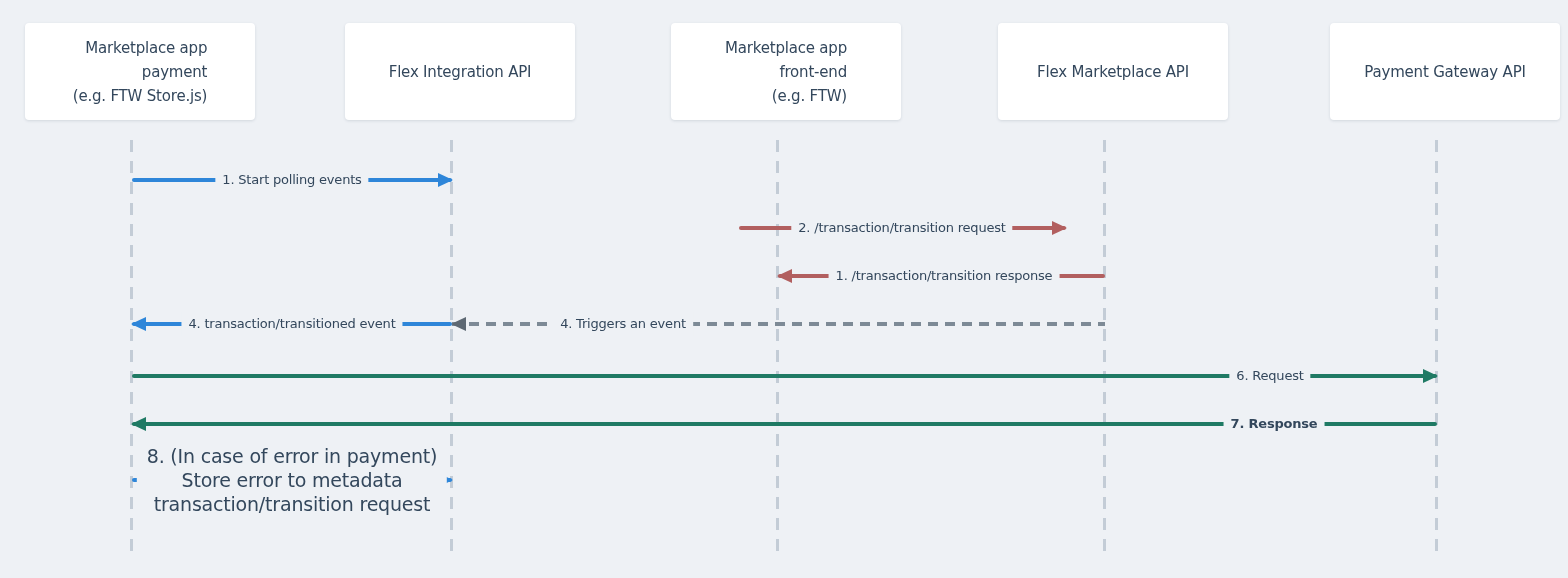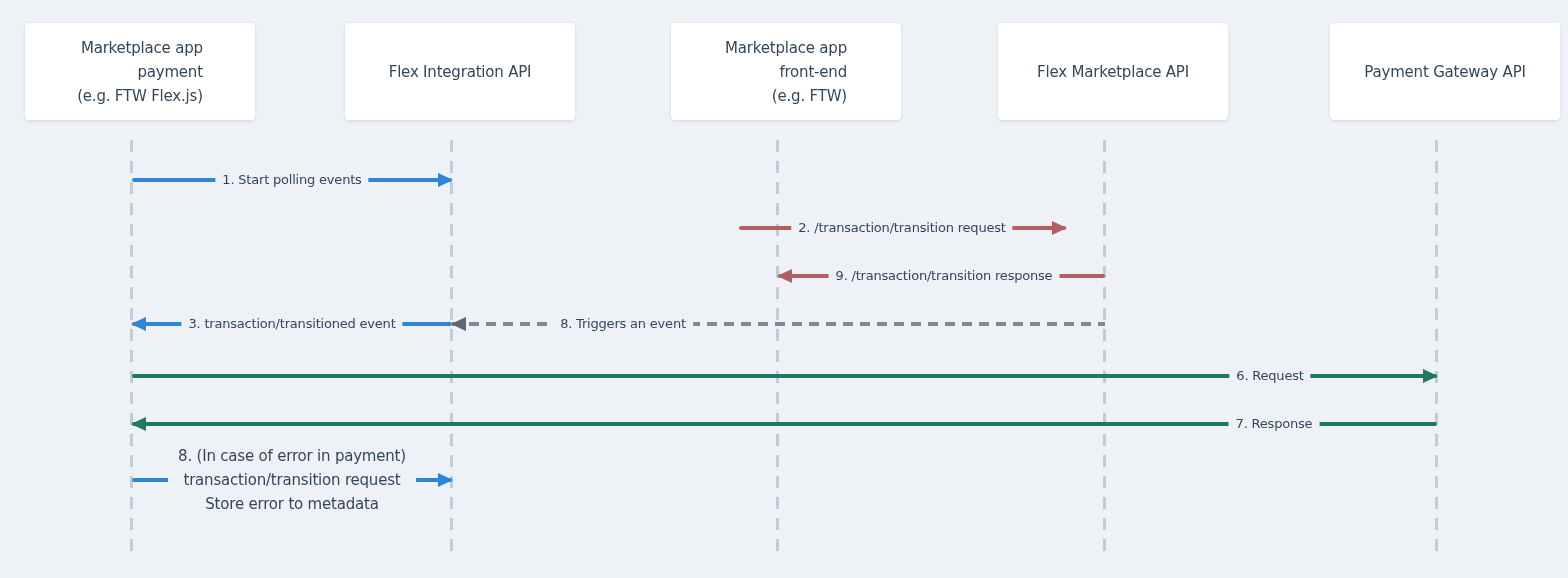--- a/index.html
+++ b/index.html
@@ -46,38 +46,38 @@
   .c-blue{--c:var(--blue);} .c-red{--c:var(--red);}
   .c-green{--c:var(--green);} .c-gray{--c:var(--gray);}
   .c-gray .head{border-right-color:var(--gray-head);}
 
   .msg.m1{left:132px;width:320px;top:178px;} .msg.m1 .label{left:160px;}
   .msg.m2{left:739px;width:327px;top:226px;} .msg.m2 .label{left:163px;}
   .msg.m3{left:778px;width:327px;top:274px;} .msg.m3 .label{left:166px;}
   .msg.m4{left:452px;width:653px;top:322px;} .msg.m4 .label{left:171px;}
   .msg.m5{left:132px;width:320px;top:322px;} .msg.m5 .label{left:160px;}
   .msg.m6{left:132px;width:1305px;top:374px;text-decoration:underline;} .msg.m6 .label{left:1138px;}
-  .msg.m7{left:132px;width:1305px;top:422px;} .msg.m7 .label{left:1142px;}
+  .msg.m7{left:132px;width:1305px;top:422px;font-weight:bold;} .msg.m7 .label{left:1142px;}
   .msg.m8{left:132px;width:320px;top:478px;}
   .msg .label-multi{
     position:absolute;left:160px;top:2px;transform:translate(-50%,-50%);
     white-space:nowrap;text-align:center;background:var(--bg);padding:0 10px;
-    color:var(--text);font-size:15px;line-height:24px;letter-spacing:-0.2px;
+    color:var(--text);font-size:19px;line-height:24px;letter-spacing:-0.2px;
   }
 </style>
 </head>
 <body>
 
 <div class="diagram">
 
   <div class="actor a1">
     <div>
       <div>Marketplace app</div>
       <div>payment</div>
-      <div>(e.g. FTW Flex.js)</div>
+      <div>(e.g. FTW Store.js)</div>
     </div>
   </div>
   <div class="actor a2">
     <div>
       <div>Flex Integration API</div>
     </div>
   </div>
   <div class="actor a3">
     <div>
       <div>Marketplace app</div>
@@ -110,50 +110,50 @@
 
   <div class="msg m2 c-red">
     <div class="line"></div>
     <span class="head r"></span>
     <span class="label">2. /transaction/transition request</span>
   </div>
 
   <div class="msg m3 c-red">
     <div class="line"></div>
     <span class="head l"></span>
-    <span class="label">9. /transaction/transition response</span>
+    <span class="label">1. /transaction/transition response</span>
   </div>
 
   <div class="msg m4 c-gray dashed">
     <div class="line"></div>
     <span class="head l"></span>
-    <span class="label">8. Triggers an event</span>
+    <span class="label">4. Triggers an event</span>
   </div>
 
   <div class="msg m5 c-blue">
     <div class="line"></div>
     <span class="head l"></span>
-    <span class="label">3. transaction/transitioned event</span>
+    <span class="label">4. transaction/transitioned event</span>
   </div>
 
   <div class="msg m6 c-green">
     <div class="line"></div>
     <span class="head r"></span>
     <span class="label">6. Request</span>
   </div>
 
   <div class="msg m7 c-green">
     <div class="line"></div>
     <span class="head l"></span>
     <span class="label">7. Response</span>
   </div>
 
   <div class="msg m8 c-blue">
     <div class="line"></div>
     <span class="head r"></span>
     <span class="label-multi">
       <div>8. (In case of error in payment)</div>
+      <div>Store error to metadata</div>
       <div>transaction/transition request</div>
-      <div>Store error to metadata</div>
     </span>
   </div>
 
 </div>
 
 </body></html>

